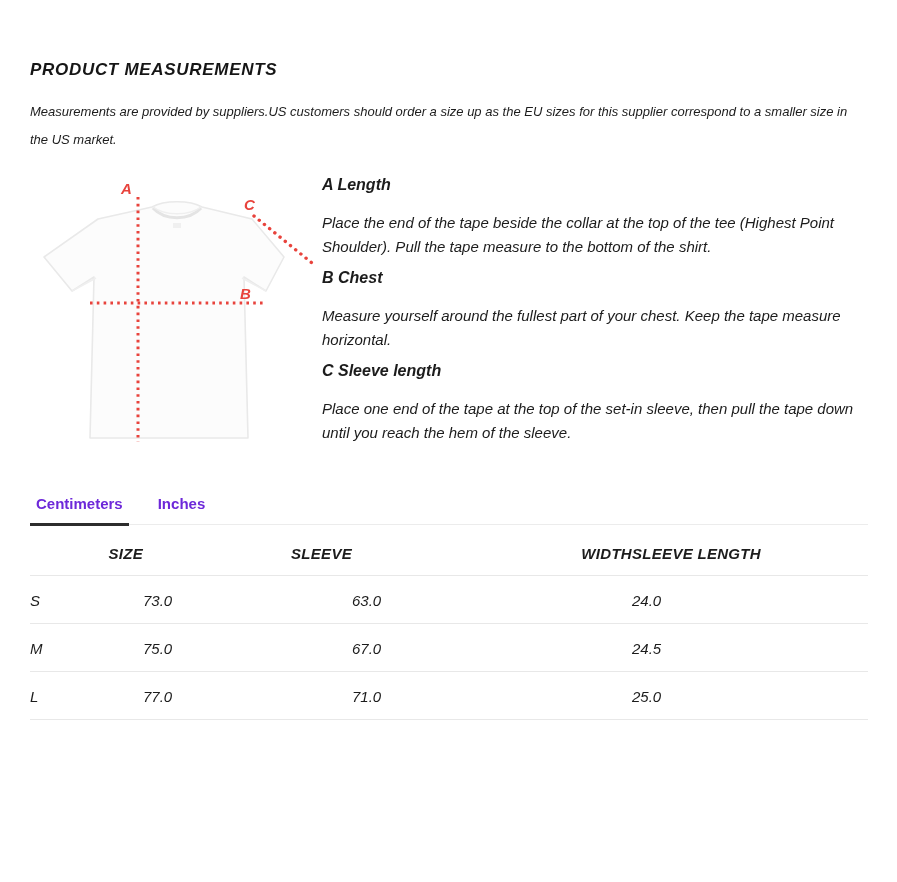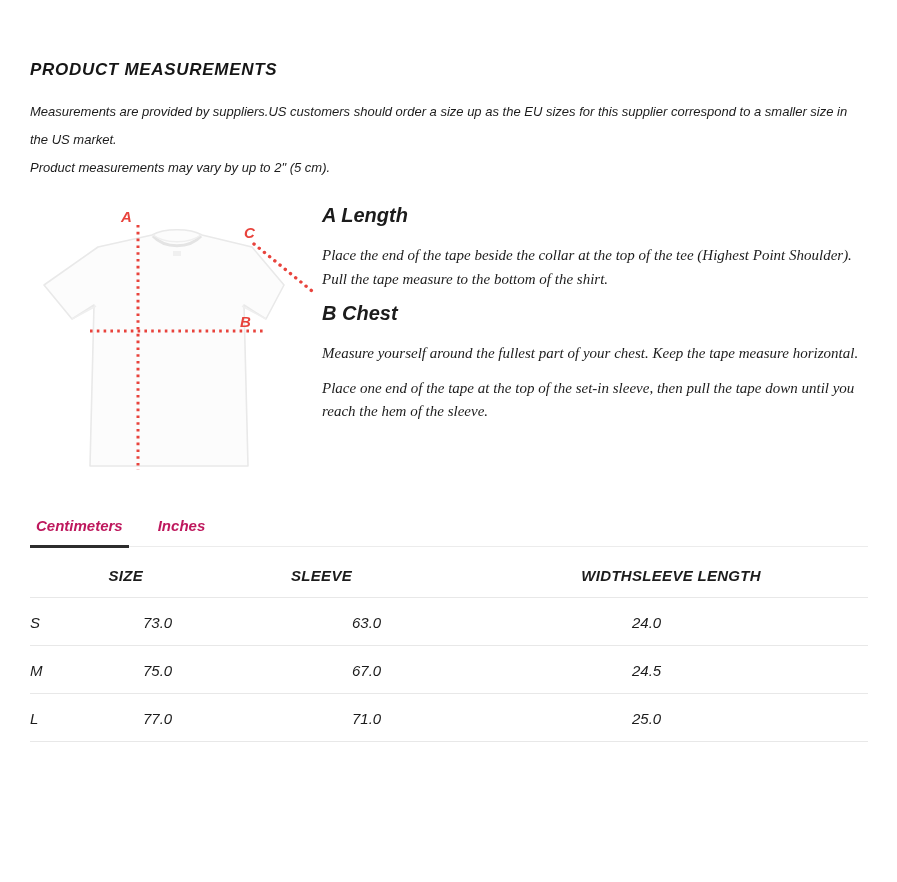--- a/index.html
+++ b/index.html
@@ -29,37 +29,36 @@
   .diagram-row{
     display:flex;align-items:flex-start;margin-top:20px;
   }
   .shirt-figure{
     width:292px;flex:0 0 292px;padding-left:2px;
   }
   .shirt-figure svg{display:block;}
 
   .instructions{flex:1;padding-top:2px;}
   .instructions h4{
-    font-size:20px;font-weight:bold;font-style:italic;
+    font-size:16px;font-weight:bold;font-style:italic;
     margin:0 0 17px;
   }
   .instructions p{
     font-size:15px;font-style:italic;line-height:23.5px;
     margin:0 0 11px;
-    font-family:Liberation Serif, serif;
   }
 
   .tabs{
     margin-top:40px;
     border-bottom:1px solid #ececec;
     display:flex;gap:23px;
   }
   .tab{
-    font-size:15px;font-weight:bold;font-style:italic;
-    padding:0 6px 11px;cursor:pointer;color:#be185d;
+    font-size:15px;font-weight:bold;
+    padding:0 6px 11px;cursor:pointer;color:#6d28d9;
     border-bottom:3px solid transparent;margin-bottom:-2px;
   }
   .tab.active{border-bottom:3px solid var(--tab-underline);}
 
   table.size-table{
     width:100%;border-collapse:collapse;margin-top:18px;
   }
   table.size-table col.c1{width:113px;}
   table.size-table col.c2{width:209px;}
   table.size-table col.c3{width:280px;}
@@ -82,21 +81,20 @@
   }
 </style>
 </head>
 <body>
 
 <div class="page">
 
   <h2 class="page-title">PRODUCT MEASUREMENTS</h2>
 
   <p class="intro">Measurements are provided by suppliers.US customers should order a size up as the EU sizes for this supplier correspond to a smaller size in the US market.</p>
-  <p class="intro">Product measurements may vary by up to 2" (5 cm).</p>
 
   <div class="diagram-row">
 
     <div class="shirt-figure">
       <svg width="282" height="275" viewBox="0 0 282 275">
 
         <path d="M120,33 C132,26 158,26 170,33 L220,45 L252,83 L234,117 L212,103
                  L216,264 L58,264 L62,103 L40,117 L12,83 L66,45 Z" fill="#fcfcfc" stroke="#e9e9e9" stroke-width="1.6" stroke-linejoin="round"></path>
 
         <path d="M121,34 C133,47 157,47 169,34" fill="none" stroke="#e4e4e4" stroke-width="3.2"></path>
@@ -119,20 +117,21 @@
       </svg>
     </div>
 
     <div class="instructions">
       <h4>A Length</h4>
       <p>Place the end of the tape beside the collar at the top of the tee (Highest Point Shoulder). Pull the tape measure to the bottom of the shirt.</p>
 
       <h4>B Chest</h4>
       <p>Measure yourself around the fullest part of your chest. Keep the tape measure horizontal.</p>
 
+      <h4>C Sleeve length</h4>
       <p>Place one end of the tape at the top of the set-in sleeve, then pull the tape down until you reach the hem of the sleeve.</p>
     </div>
   </div>
 
   <div class="tabs">
     <div class="tab active">Centimeters</div>
     <div class="tab">Inches</div>
   </div>
 
   <table class="size-table">

